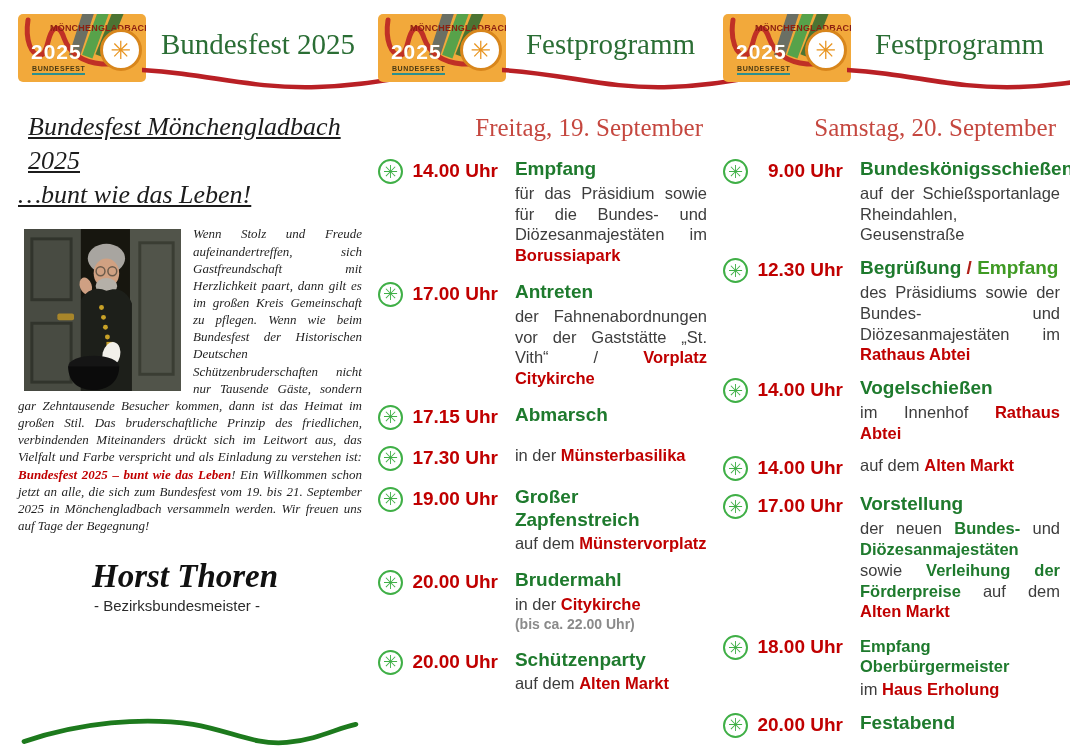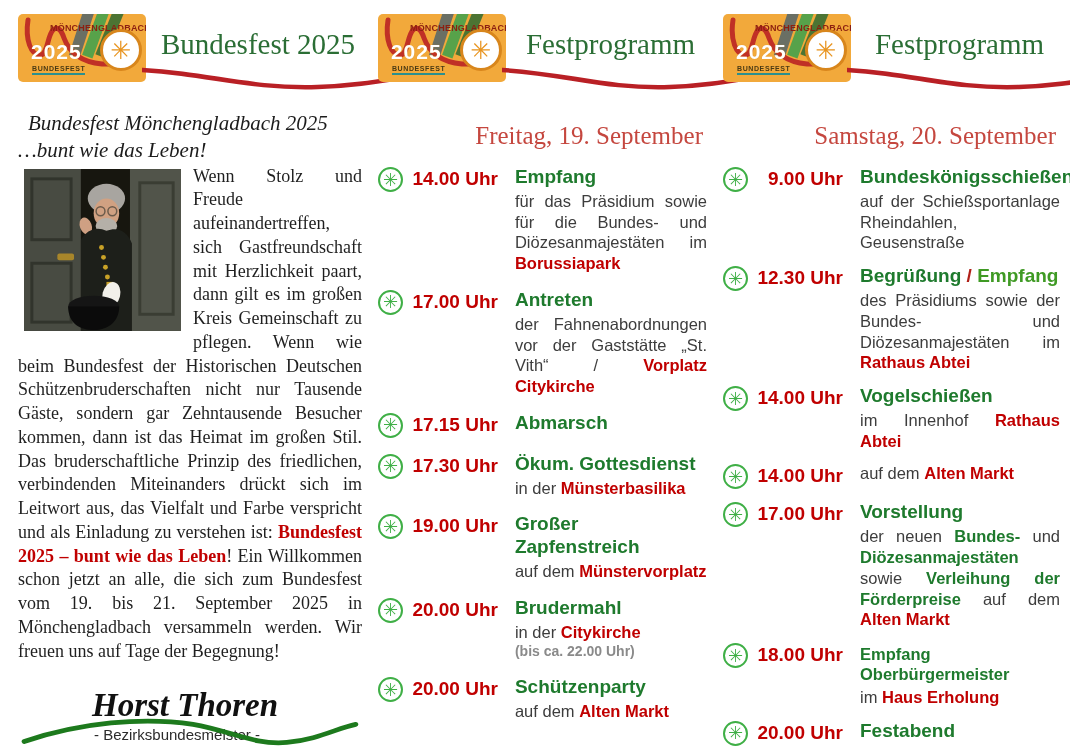--- a/index.html
+++ b/index.html
@@ -28,21 +28,21 @@
   .logo-event{position:absolute;left:14px;top:51px;font-size:7px;font-weight:700;color:#4a3a14;
               letter-spacing:.6px;border-bottom:2px solid #2a8f8f;padding-bottom:1px;}
   .logo-emblem{position:absolute;right:4px;top:15px;width:36px;height:36px;border-radius:50%;
                background:#fff;border:3px solid #d8861c;display:flex;align-items:center;
                justify-content:center;font-size:25px;color:#e8941f;
                font-family:"DejaVu Sans",sans-serif;line-height:1;}
   .col-title{position:absolute;left:136px;right:0;top:16px;text-align:center;
              font-family:"Liberation Serif",serif;font-size:29px;color:#2b6e35;}
   .red-wave{position:absolute;left:124px;right:2px;top:50px;height:34px;}
   .date{font-family:"Liberation Serif",serif;font-size:25px;color:#c5473f;text-align:right;
-        padding-right:4px;margin:16px 0 16px;font-weight:400;flex:none;}
+        padding-right:4px;margin:8px 0 16px;font-weight:400;flex:none;}
 
   
   .plist{flex:none;}
   .item{display:flex;gap:9px;margin-bottom:15px;}
   .col-right .item{margin-bottom:12px;}
   .bullet{flex:none;width:25px;height:25px;margin-top:1px;border:2px solid #3faf46;border-radius:50%;
           color:#3faf46;display:flex;align-items:center;justify-content:center;font-size:18px;
           line-height:1;font-family:"DejaVu Sans",sans-serif;box-sizing:border-box;}
   .time{flex:none;width:86px;text-align:right;color:#c00000;font-weight:700;font-size:19px;
         white-space:nowrap;margin-top:2px;}
@@ -56,25 +56,25 @@
   .seg-red{color:#c00000;font-weight:700;}
   .seg-redbold{color:#c00000;font-weight:700;}
   .seg-green{color:#1e7a2d;}
   .seg-green2{color:#3f9a24;}
   .seg-redslash{color:#b02018;font-weight:700;}
   .seg-greenbold{color:#1e7a2d;font-weight:700;}
   .seg-notebold{color:#8a8a8a;font-weight:700;font-size:14px;}
 
   
   .intro{font-family:"Liberation Serif",serif;font-style:italic;color:#1c1c1c;
-         font-size:21px;line-height:1.3;margin-top:4px;flex:none;}
+         font-size:26px;line-height:1.3;margin-top:4px;flex:none;text-decoration:underline;}
   .intro .l1{padding-left:10px;}
   .intro .l2{padding-right:2px;}
-  .essay{font-family:"Liberation Serif",serif;color:#1f1f1f;
-         font-size:18px;line-height:1.32;text-align:justify;flex:none;}
+  .essay{font-family:"Liberation Serif",serif;font-style:italic;color:#1f1f1f;
+         font-size:13px;line-height:1.32;text-align:justify;margin-top:14px;flex:none;}
   .photo{float:left;width:157px;height:162px;margin:4px 12px 4px 6px;}
   .signature{font-family:"Liberation Serif",serif;font-style:italic;font-weight:700;
              font-size:33px;color:#111;margin:24px 0 2px 74px;flex:none;}
   .sig-role{font-size:15px;color:#2b2b2b;margin-left:76px;flex:none;}
 
   
   .wave-bottom{margin-top:auto;flex:none;height:38px;}
   .col-left .wave-bottom{position:absolute;bottom:0;left:0;right:0;}
 </style>
 </head>
@@ -190,21 +190,20 @@
           <span class="bullet">✳</span>
           <div class="time">17.15 Uhr</div>
           <div class="content">
             <div class="etitle"><span class="seg-green">Abmarsch</span></div>
           </div>
         </div>
         <div class="item">
           <span class="bullet">✳</span>
           <div class="time">17.30 Uhr</div>
           <div class="content">
-            <div class="etitle"><span class="seg-green">Ökum. Gottesdienst</span></div>
             <div class="edesc"><span class="seg-plain">in der </span><span class="seg-red">Münsterbasilika</span></div>
           </div>
         </div>
         <div class="item">
           <span class="bullet">✳</span>
           <div class="time">19.00 Uhr</div>
           <div class="content">
             <div class="etitle"><span class="seg-green">Großer Zapfenstreich</span></div>
             <div class="edesc"><span class="seg-plain">auf dem </span><span class="seg-red">Münstervorplatz</span></div>
           </div>

